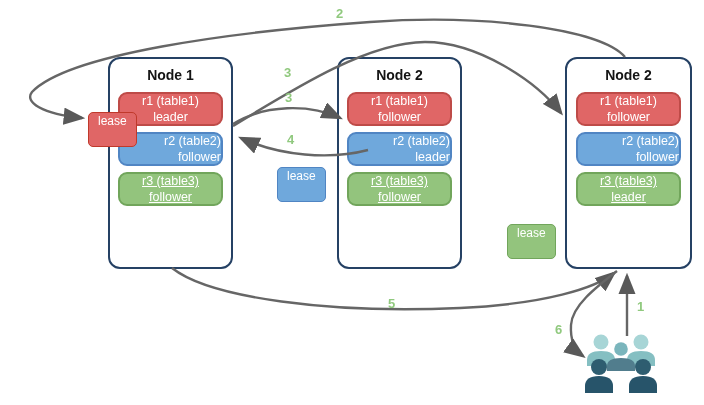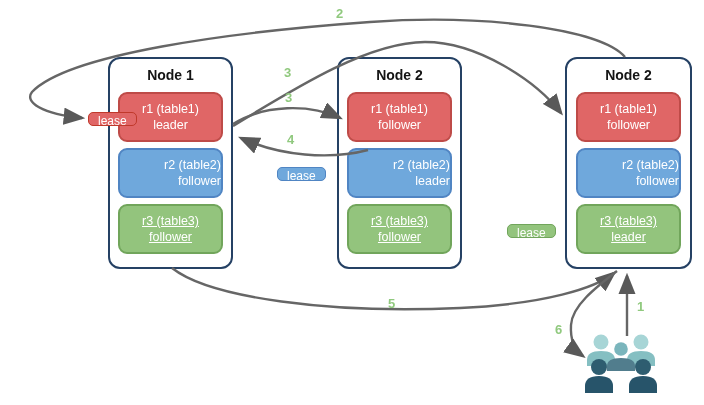--- a/index.html
+++ b/index.html
@@ -2,28 +2,28 @@
 <html><head>
 <meta charset="utf-8">
 <style>
   html,body{margin:0;padding:0;background:#fff;}
   .canvas{position:relative;width:704px;height:405px;background:#ffffff;
     font-family:"Liberation Sans",sans-serif;overflow:hidden;}
   .node{position:absolute;width:125px;height:212px;background:#fff;
     border:2px solid #254164;border-radius:12px;box-sizing:border-box;
     display:flex;flex-direction:column;align-items:center;padding-top:8px;}
   .node-title{font-weight:bold;font-size:14px;color:#141414;margin-bottom:9px;}
-  .replica{width:105px;height:50px;border-radius:9px;color:#fff;font-size:12.5px;
+  .replica{width:105px;height:34px;border-radius:9px;color:#fff;font-size:12.5px;
     line-height:1.3;display:flex;flex-direction:column;justify-content:center;
     align-items:center;text-align:center;margin-bottom:6px;box-sizing:border-box;
     border:2px solid transparent;}
   .replica.red{background:#E06666;border-color:#BE4B48;}
   .replica.blue{background:#6FA8DC;border-color:#5085C3;align-items:flex-end;}
   .replica.green{background:#93C47D;border-color:#71A55B;text-decoration:underline;}
-  .lease{position:absolute;height:14px;padding:0 9px;border-radius:5px;color:#fff;
+  .lease{position:absolute;height:35px;padding:0 9px;border-radius:5px;color:#fff;
     font-size:12px;line-height:17px;box-sizing:border-box;border:1px solid transparent;}
   .lease.red{background:#E06666;border-color:#C0392B;}
   .lease.blue{background:#6FA8DC;border-color:#5085C3;}
   .lease.green{background:#93C47D;border-color:#71A55B;}
   .step{position:absolute;font-weight:bold;font-size:13px;color:#90C97E;}
   svg.arrows{position:absolute;left:0;top:0;pointer-events:none;}
   .users{position:absolute;left:582px;top:331px;}
 </style>
 </head>
 <body>

